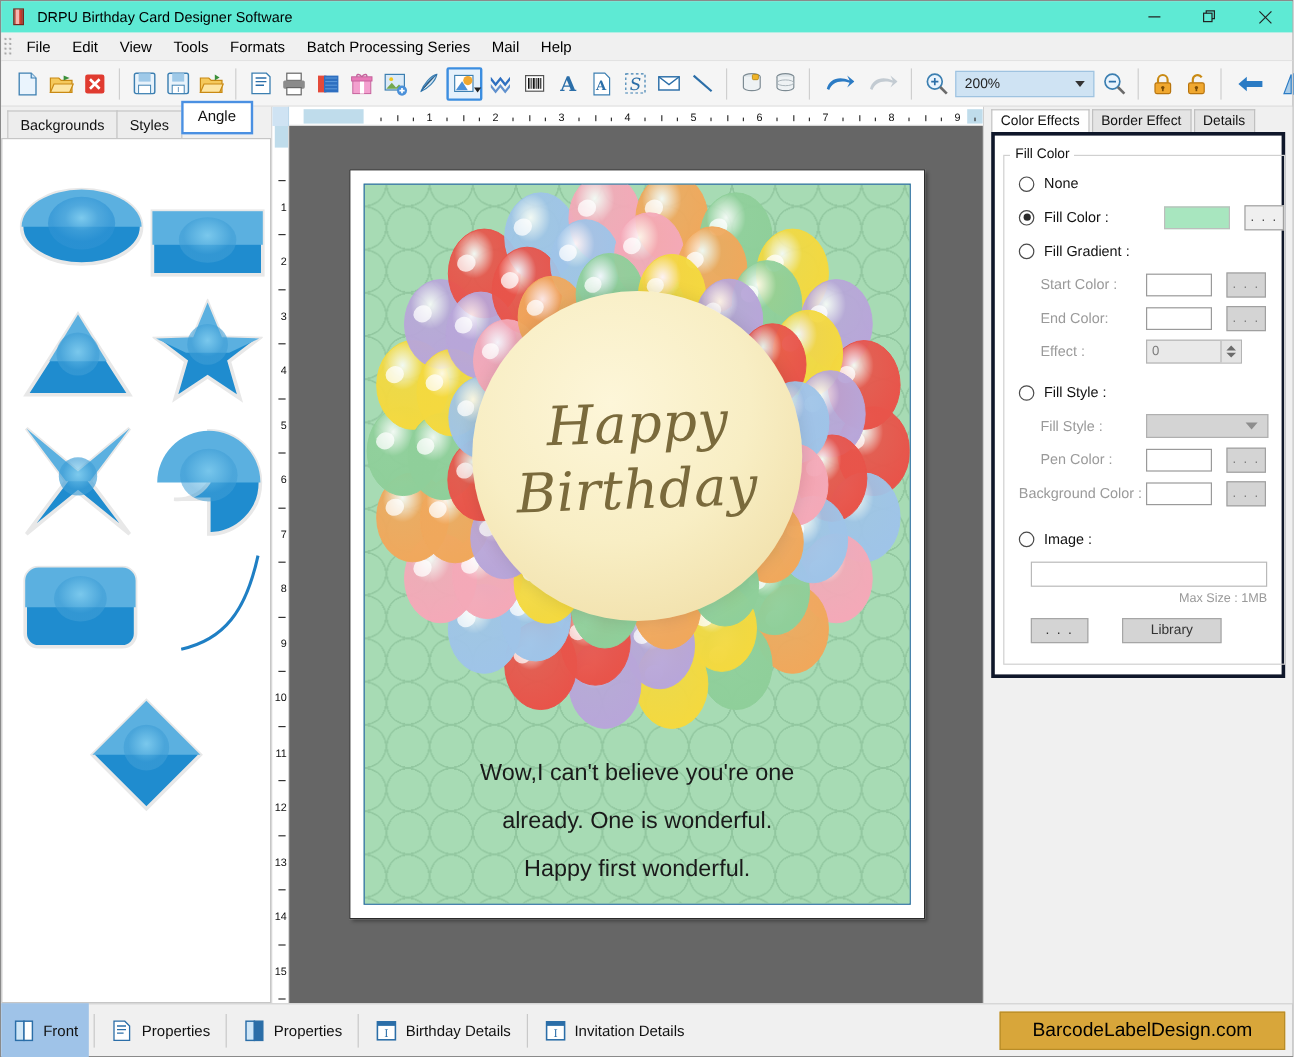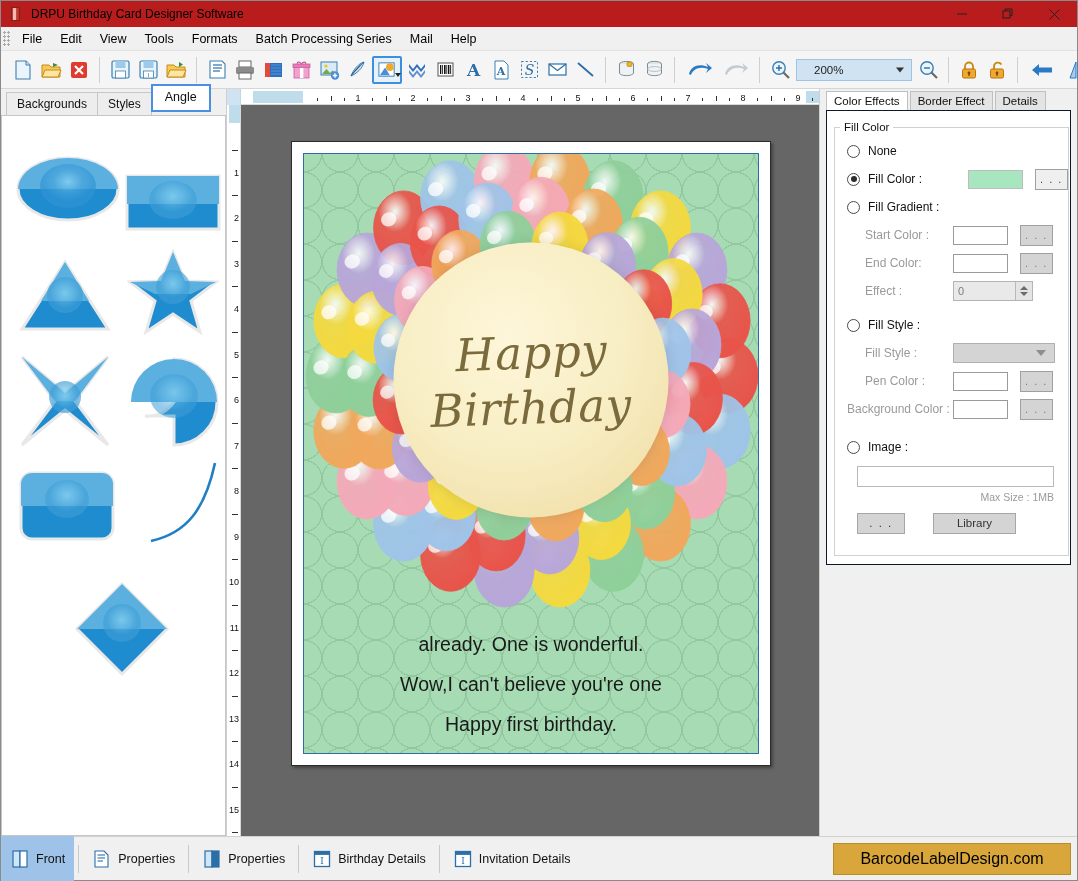--- a/index.html
+++ b/index.html
@@ -12,21 +12,21 @@
   #app {
     width: 1078px; height: 881px;
     position: relative;
     border: 1px solid #8a8a8a;
     background: #f0f0f0;
     display: flex; flex-direction: column;
   }
 
   
   .titlebar {
-    height: 26px; background: #b91c1c;
+    height: 26px; background: #5eead4;
     display: flex; align-items: center;
     flex: 0 0 26px; position: relative;
   }
   .app-icon {
     width: 16px; height: 16px; margin-left: 7px; margin-right: 7px;
     position: relative; flex: 0 0 16px;
   }
   .app-icon .bk {
     position: absolute; left: 3px; top: 1px; width: 9px; height: 14px;
     background: linear-gradient(90deg,#c0392b 0%, #e74c3c 45%, #a93226 100%);
@@ -71,21 +71,21 @@
     justify-content: center; margin: 0 1px; flex: 0 0 26px; position: relative;
   }
   .tb-btn.sel {
     border: 2px solid #3c8ee0; background: #e6f1fb; border-radius: 2px;
     width: 30px; flex: 0 0 30px;
   }
   .tb-wide { width: 34px; flex: 0 0 34px; }
   .zoombox {
     width: 116px; height: 22px; background: #cfe3f3; border: 1px solid #9fc3e0;
     display: flex; align-items: center; font-size: 11.5px; color: #222;
-    padding-left: 17px; margin: 0 2px; position: relative; flex: 0 0 116px;
+    padding-left: 7px; margin: 0 2px; position: relative; flex: 0 0 116px;
   }
   .zoombox .caret {
     position: absolute; right: 7px; top: 50%; transform: translateY(-50%);
     width: 0; height: 0; border-left: 4px solid transparent;
     border-right: 4px solid transparent; border-top: 5px solid #333;
   }
 
   
   .body {
     flex: 1 1 auto; display: flex; min-height: 0; background: #f0f0f0;
@@ -196,21 +196,21 @@
     border: 2px solid #4a90e2; background: #ffffff; font-size: 14.5px;
     padding: 3px 14px; color: #000;
   }
   .prop-tabs { display: flex; align-items: flex-end; padding-left: 6px; height: 21px; }
   .ptab {
     font-size: 11.5px; padding: 3px 7px; background: #e4e4e4;
     border: 1px solid #c0c0c0; border-bottom: none; margin-right: 2px; color: #111;
   }
   .ptab.active { background: #ffffff; border-bottom: 1px solid #fff; position: relative; top: 1px; }
   .prop-body {
-    margin: 0 6px 0 6px; background: #ffffff; border: 1px solid #0f172a;
+    margin: 0 6px 0 6px; background: #ffffff; border: 3px solid #0f172a;
     flex: 0 0 auto; height: 455px; position: relative;
   }
   .fieldset {
     position: absolute; left: 7px; top: 10px; right: 7px; bottom: 8px;
     border: 1px solid #d0d0d0;
   }
   .fieldset > legend {
     font-size: 11.5px; color: #111; padding: 0 4px; margin-left: 5px;
   }
   .row { display: flex; align-items: center; height: 28px; padding-left: 12px; }
@@ -1096,23 +1096,23 @@
                       <ellipse cx="300.2" cy="339.7" rx="28" ry="34" fill="url(#bg5)" stroke="#8fcf9a" stroke-width="0.8"></ellipse>
                       <ellipse cx="290.9" cy="326.8" rx="7.3" ry="6.5" fill="#ffffff" opacity=".72" transform="rotate(-25 300.2 339.7)"></ellipse>
                     </g>
                   </svg>
               </div>
               <div class="center-disc">
                 <div class="hb-line1">Happy</div>
                 <div class="hb-line2">Birthday</div>
               </div>
               <div class="card-msg">
+                <div>Wow,I can't believe you're one</div>
                 <div>already. One is wonderful.</div>
-                <div>Wow,I can't believe you're one</div>
-                <div>Happy first birthday.</div>
+                <div>Happy first wonderful.</div>
               </div>
             </div>
           </div>
 
         </div>
       </div>
     </div>
 
     <div class="rightpanel">
       <div class="prop-tabs">

